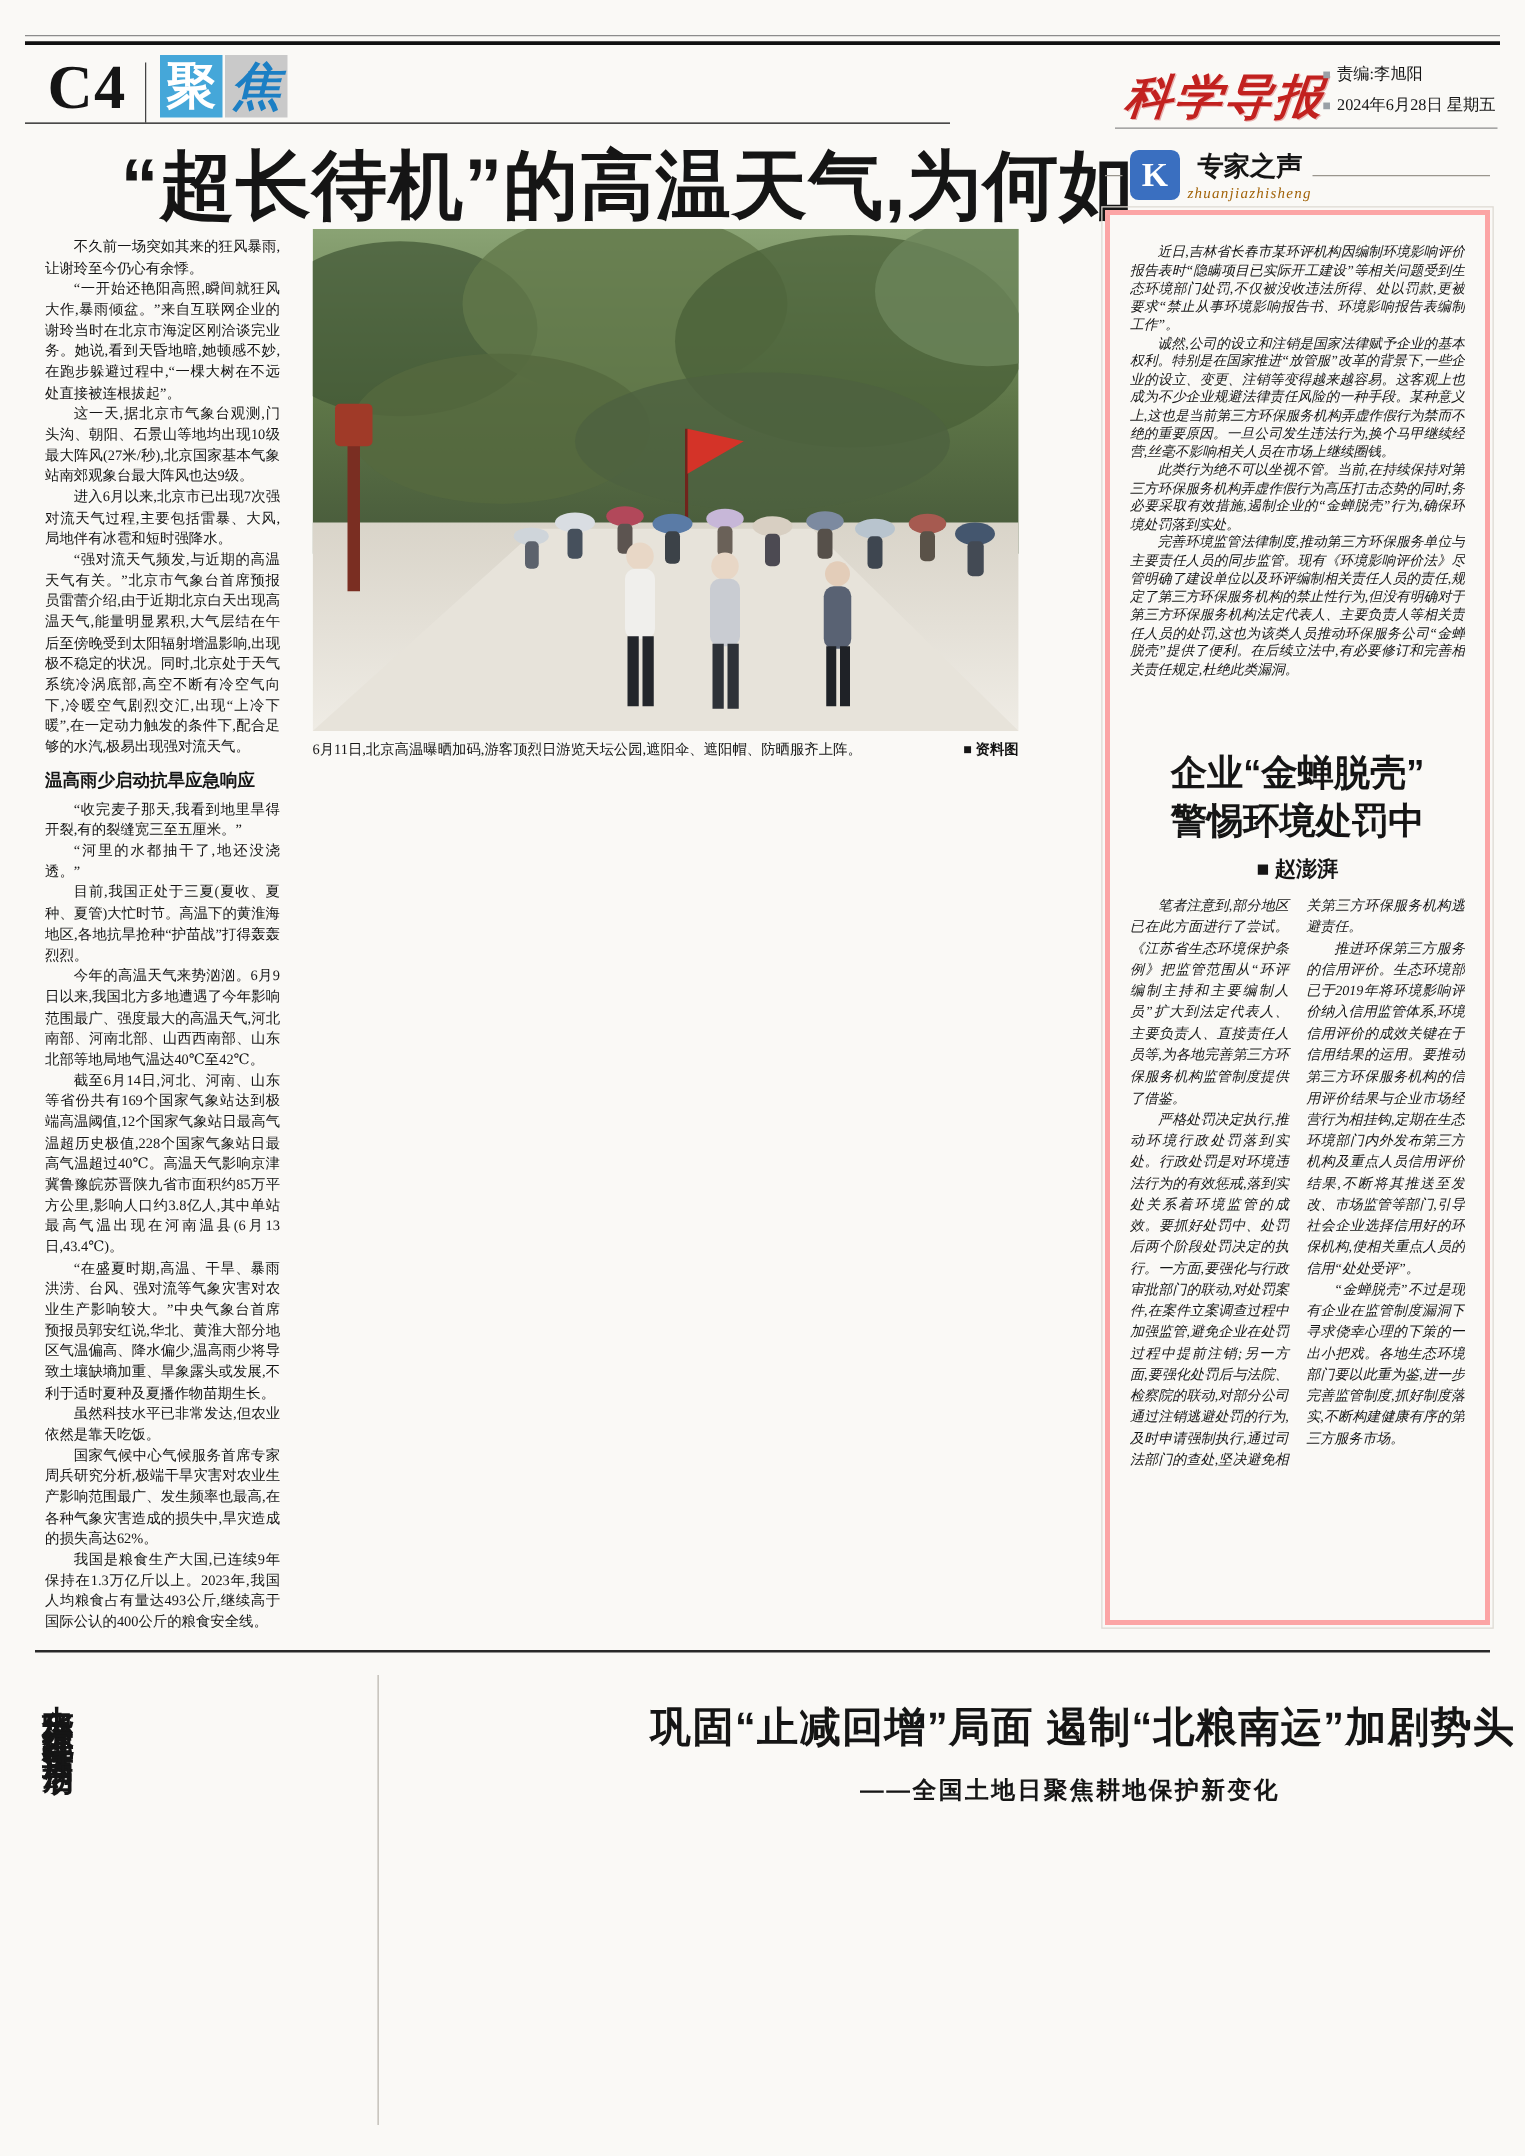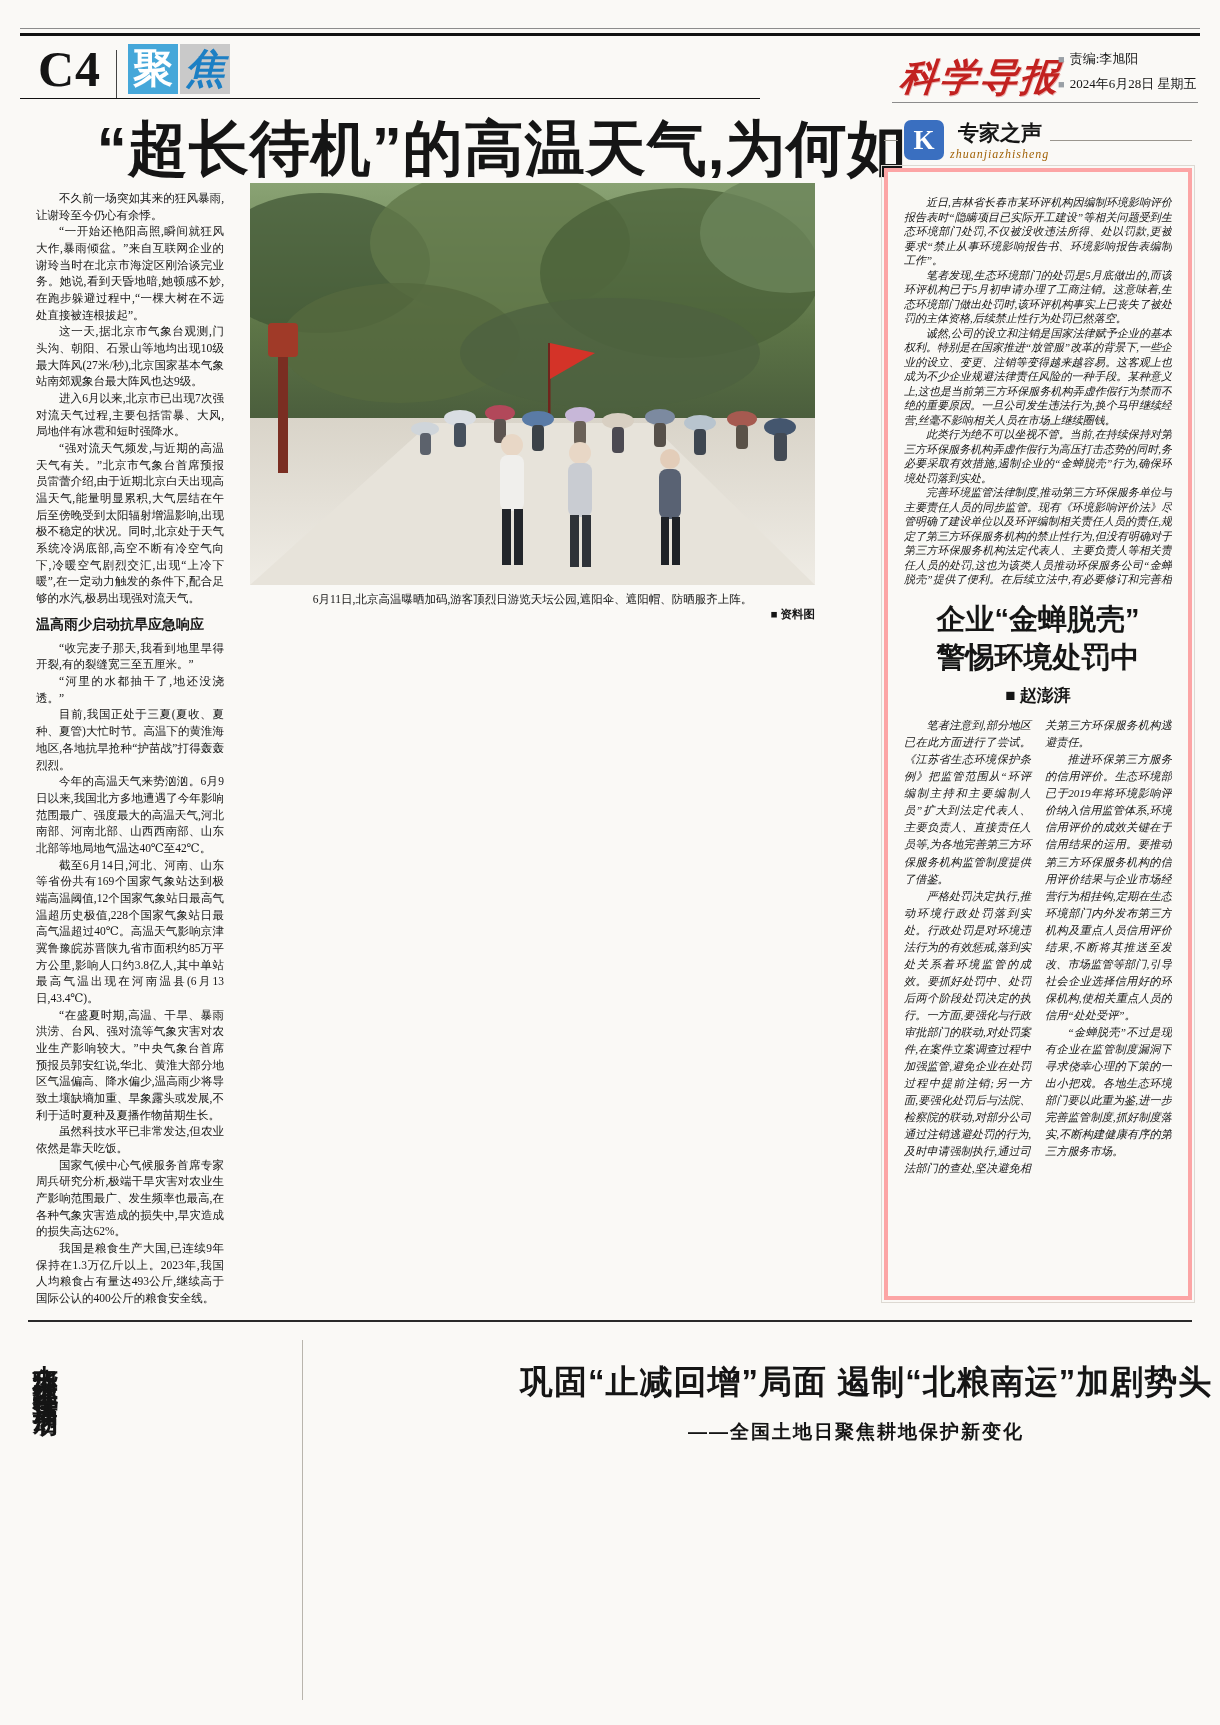--- a/index.html
+++ b/index.html
@@ -17,21 +17,21 @@
   .kicker-row{font-size:13px;font-weight:400;margin-bottom:7px;white-space:nowrap;}
   .kicker-row .sq{color:#9aa0a6;margin-right:5px;font-size:11px;}
   
   #main-headline{font-size:60px;font-weight:900;text-align:center;letter-spacing:1px;line-height:1.1;}
   
   .news{overflow:hidden;position:relative;text-align:justify;}
   .news p{margin:0;font-size:11.5px;line-height:1.45;text-indent:2em;}
   .news h4.sub{margin:9px 0 6px;font-size:14px;font-weight:700;text-indent:0;
                font-family:"Liberation Sans","DejaVu Sans",sans-serif;}
   
-  #caption-row{display:flex;font-size:11.5px;align-items:center;flex-direction:column;}
+  #caption-row{display:flex;font-size:11.5px;align-items:flex-end;}
   #photo-credit{margin-left:auto;font-weight:700;white-space:nowrap;}
   
   #expert-frame{border:4px solid #fca5a5;outline:1px solid #ddd9d2;outline-offset:2px;background:#faf9f6;
                 padding:23px 16px;box-sizing:border-box;}
   #expert-intro p{margin:0;font-size:11px;line-height:1.32;text-indent:2em;font-style:italic;text-align:justify;}
   #expert-title{font-size:29px;font-weight:900;text-align:center;line-height:1.3;margin-top:14px;}
   #expert-byline{text-align:center;font-size:17px;font-weight:700;margin:8px 0 10px;}
   #expert-body{column-count:2;column-gap:14px;height:548px;overflow:hidden;text-align:justify;}
   #expert-body p{margin:0;font-size:11.2px;line-height:1.52;text-indent:2em;font-style:italic;}
   #expert-header{display:flex;align-items:center;height:56px;}
@@ -170,21 +170,20 @@
     <div id="expert-logo" style="background:#3a6fc0;margin:0 6px;">K</div>
     <div>
       <div id="expert-title-txt"><span>专家之声</span></div>
       <div id="expert-pinyin">zhuanjiazhisheng</div>
     </div>
     <div class="hline"></div>
   </div>
   <div id="expert-frame" style="height:1132px;">
     <div id="expert-intro" style="height:392px;overflow:hidden;">
         <p>近日,吉林省长春市某环评机构因编制环境影响评价报告表时“隐瞒项目已实际开工建设”等相关问题受到生态环境部门处罚,不仅被没收违法所得、处以罚款,更被要求“禁止从事环境影响报告书、环境影响报告表编制工作”。</p>
-        <p>笔者发现,生态环境部门的处罚是5月底做出的,而该环评机构已于5月初申请办理了工商注销。这意味着,生态环境部门做出处罚时,该环评机构事实上已丧失了被处罚的主体资格,后续禁止性行为处罚已然落空。</p>
         <p>诚然,公司的设立和注销是国家法律赋予企业的基本权利。特别是在国家推进“放管服”改革的背景下,一些企业的设立、变更、注销等变得越来越容易。这客观上也成为不少企业规避法律责任风险的一种手段。某种意义上,这也是当前第三方环保服务机构弄虚作假行为禁而不绝的重要原因。一旦公司发生违法行为,换个马甲继续经营,丝毫不影响相关人员在市场上继续圈钱。</p>
         <p>此类行为绝不可以坐视不管。当前,在持续保持对第三方环保服务机构弄虚作假行为高压打击态势的同时,务必要采取有效措施,遏制企业的“金蝉脱壳”行为,确保环境处罚落到实处。</p>
         <p>完善环境监管法律制度,推动第三方环保服务单位与主要责任人员的同步监管。现有《环境影响评价法》尽管明确了建设单位以及环评编制相关责任人员的责任,规定了第三方环保服务机构的禁止性行为,但没有明确对于第三方环保服务机构法定代表人、主要负责人等相关责任人员的处罚,这也为该类人员推动环保服务公司“金蝉脱壳”提供了便利。在后续立法中,有必要修订和完善相关责任规定,杜绝此类漏洞。</p>
       </div>
     <div id="expert-title" class="sans">
       <div>企业“金蝉脱壳”</div>
       <div>警惕环境处罚中</div>
     </div>
     <div id="expert-byline">■ 赵澎湃</div>
     <div id="expert-body">

